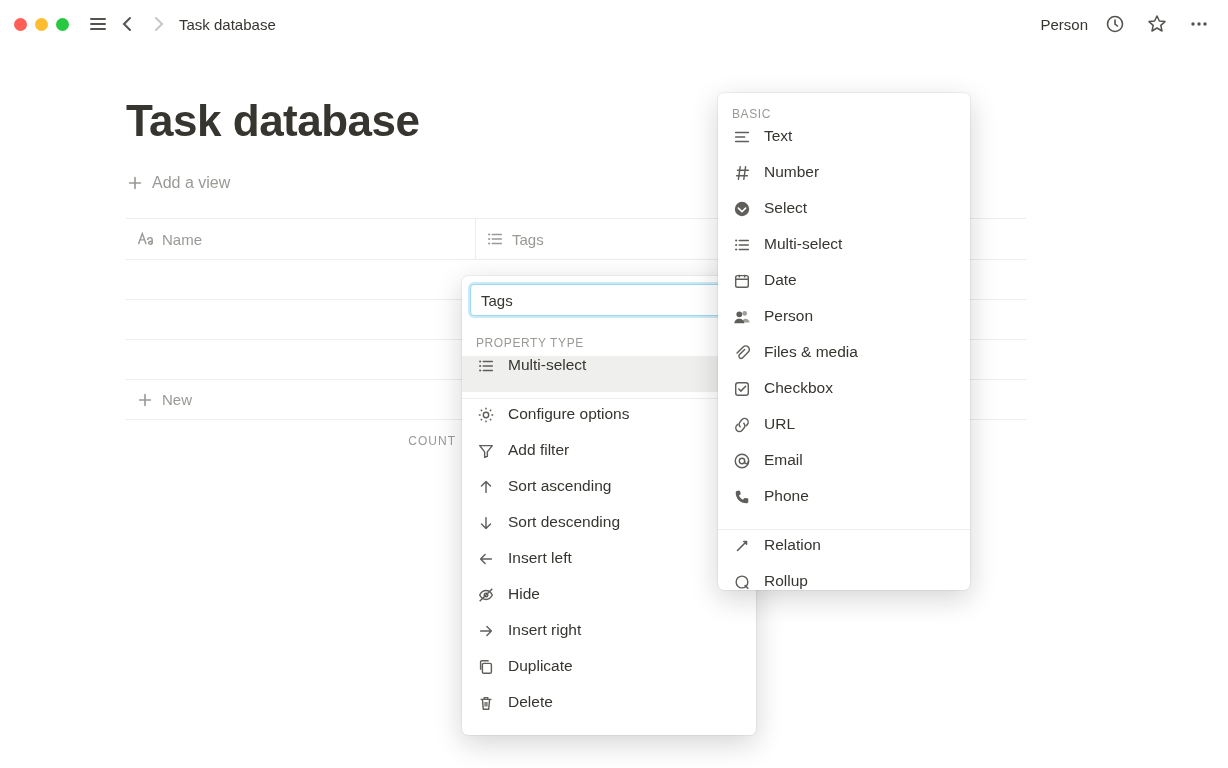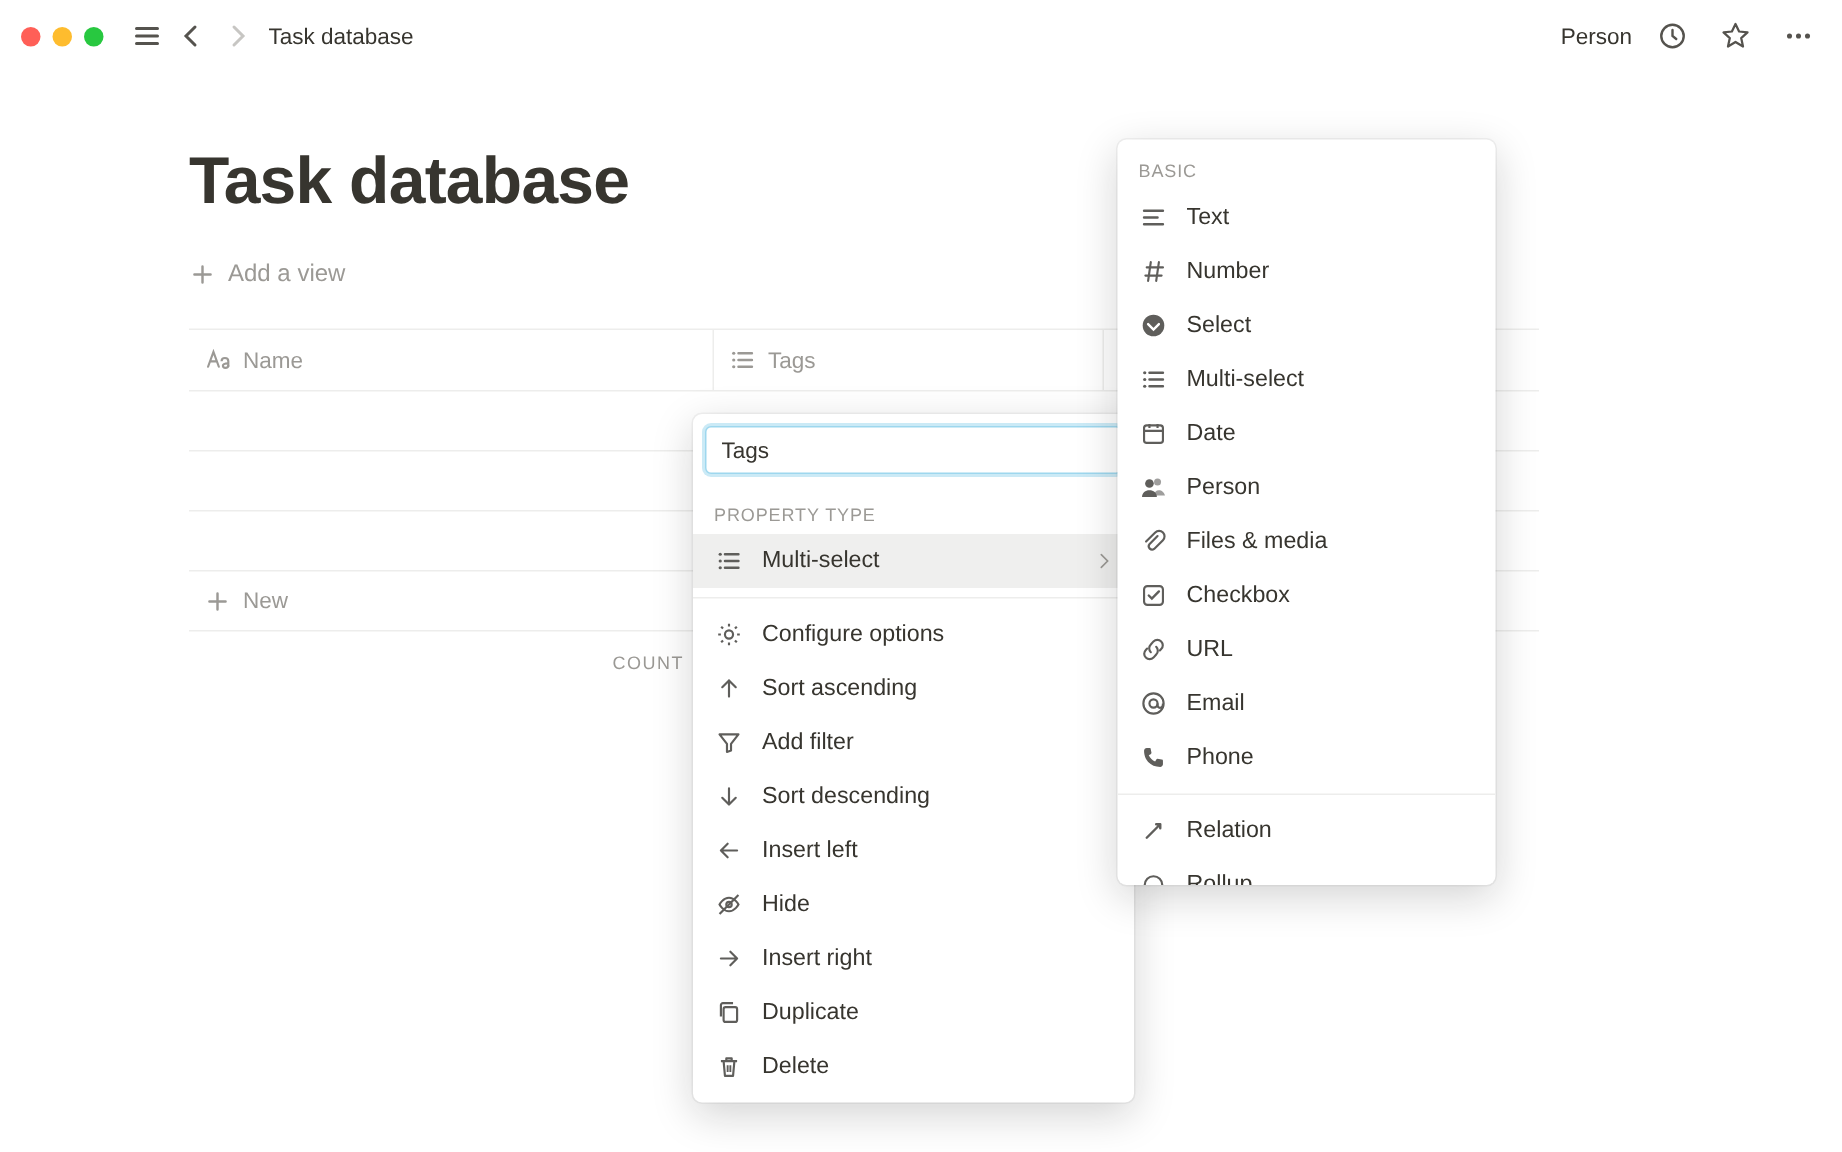--- a/index.html
+++ b/index.html
@@ -40,27 +40,27 @@
   .db-new { display: flex; align-items: center; gap: 8px; height: 40px; color: #9b9995; font-size: 15px; padding: 0 10px; border-bottom: 1px solid #ededec; cursor: pointer; }
   .count-area { text-align: right; width: 330px; color: #9b9995; font-size: 12px; letter-spacing: 1px; margin-top: 14px; }
 
   
   .popover { position: absolute; background: #fff; border-radius: 6px; box-shadow: 0 8px 28px rgba(15,15,15,0.18), 0 0 0 1px rgba(15,15,15,0.05); overflow: hidden; }
 
   .pop1 { left: 462px; top: 276px; width: 294px; }
   .pop1 .name-input-wrap { padding: 8px; }
   .pop1 input[type=text] { width: 100%; height: 32px; padding: 4px 10px; font-size: 15px; border: 1px solid #9ed7ee; border-radius: 4px; outline: none; box-shadow: 0 0 0 2px rgba(46,170,220,0.25); background: #fff; color: #37352f; }
   .section-label { padding: 12px 14px 6px; font-size: 12px; letter-spacing: 0.6px; color: #9b9995; font-weight: 500; }
-  .menu-item { display: flex; align-items: center; gap: 12px; height: 36px; padding: 0 14px; font-size: 15.5px; color: #37352f; cursor: pointer; position: relative; }
+  .menu-item { display: flex; gap: 12px; height: 36px; padding: 0 14px; font-size: 15.5px; color: #37352f; cursor: pointer; position: relative; }
   .menu-item .mi-icon { width: 20px; height: 20px; flex: 0 0 20px; color: #5f5e5b; display:flex; align-items:center; justify-content:center; }
   .menu-item.hover { background: #efefee; }
   .submenu-caret { position: absolute; right: 12px; color: #9b9995; }
   .sep { height: 1px; background: #ededec; margin: 6px 0; }
 
-  .pop2 { left: 745px; top: 93px; width: 252px; max-height: 588px; overflow: hidden; }
+  .pop2 { left: 718px; top: 93px; width: 252px; max-height: 588px; overflow: hidden; }
   .pop2 .section-label { padding-top: 14px; }
 
   svg { display: block; }
 </style>
 </head>
 <body>
 
 <svg width="0" height="0" style="position:absolute">
   <defs>
     <g id="i-menu">
@@ -298,32 +298,32 @@
       <span class="mi-icon">
           <svg style="width:18px;height:18px" viewBox="0 0 20 20">
             <use href="#i-gear"></use>
           </svg>
         </span>
       <span>Configure options</span>
     </div>
     <div class="menu-item">
       <span class="mi-icon">
           <svg style="width:18px;height:18px" viewBox="0 0 20 20">
+            <use href="#i-filter"></use>
+          </svg>
+        </span>
+      <span>Add filter</span>
+    </div>
+    <div class="menu-item">
+      <span class="mi-icon">
+          <svg style="width:18px;height:18px" viewBox="0 0 20 20">
             <use href="#i-arrow-up"></use>
           </svg>
         </span>
       <span>Sort ascending</span>
-    </div>
-    <div class="menu-item">
-      <span class="mi-icon">
-          <svg style="width:18px;height:18px" viewBox="0 0 20 20">
-            <use href="#i-filter"></use>
-          </svg>
-        </span>
-      <span>Add filter</span>
     </div>
     <div class="menu-item">
       <span class="mi-icon">
           <svg style="width:18px;height:18px" viewBox="0 0 20 20">
             <use href="#i-arrow-down"></use>
           </svg>
         </span>
       <span>Sort descending</span>
     </div>
     <div class="menu-item">

